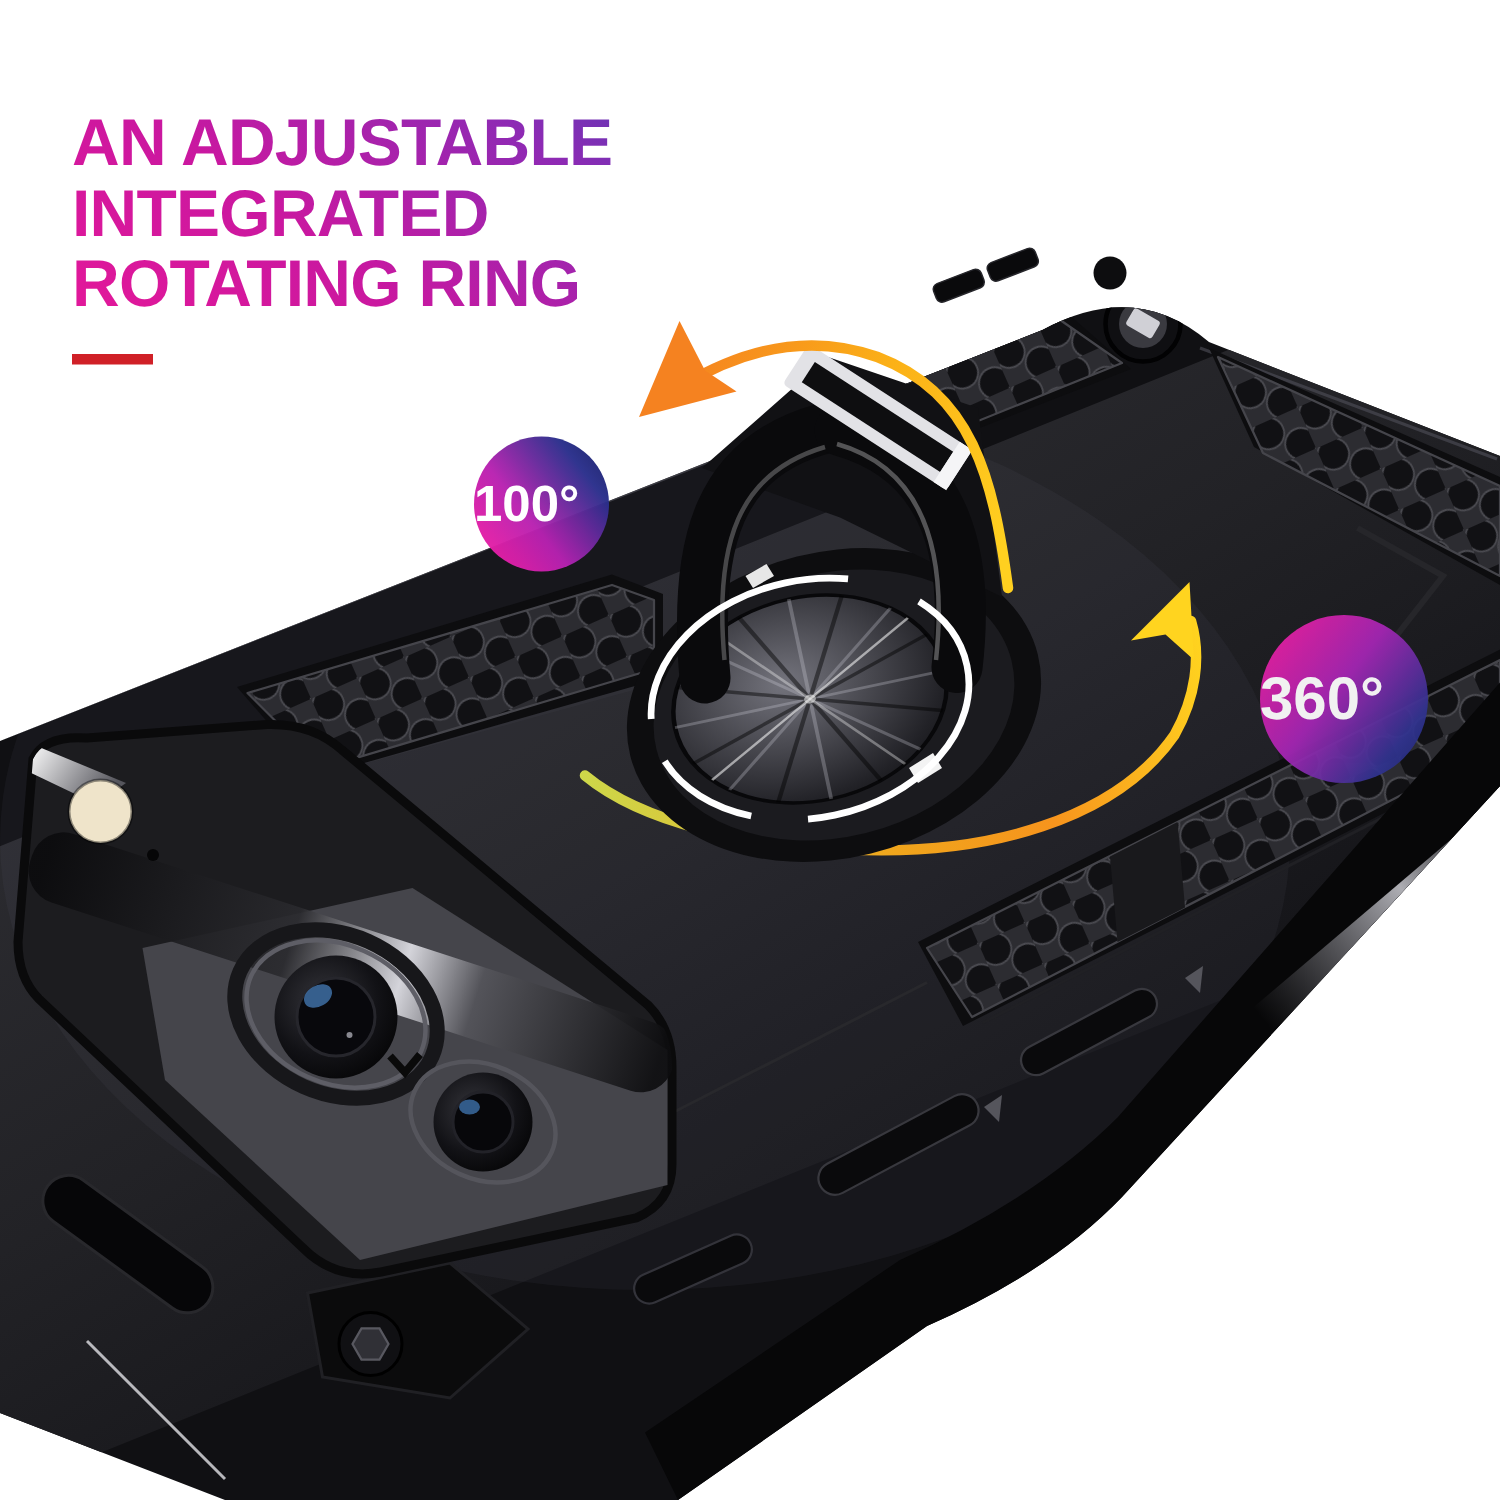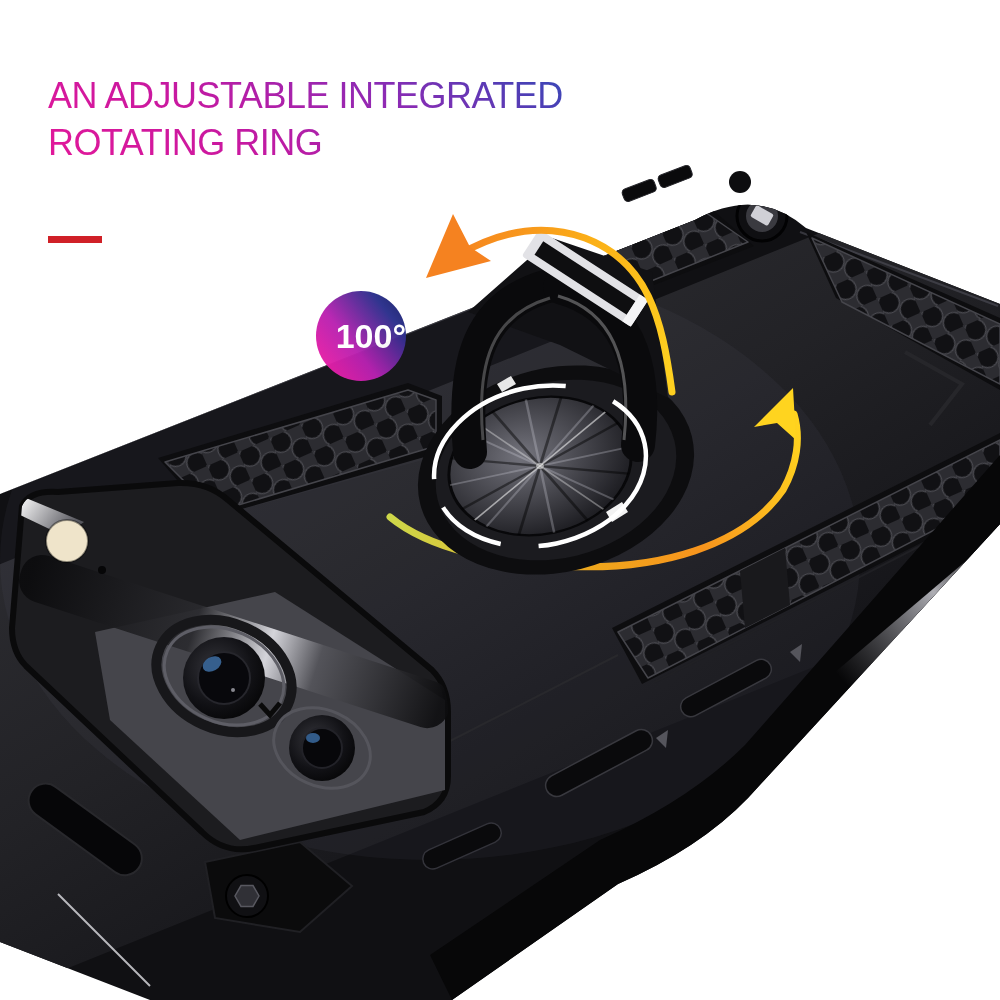--- a/index.html
+++ b/index.html
@@ -1,28 +1,28 @@
 <!DOCTYPE html>
 <html><head>
 <meta charset="utf-8">
 <style>
   html,body{margin:0;padding:0;background:#ffffff;}
   #stage{position:relative;width:1000px;height:1000px;background:#ffffff;overflow:hidden;
          font-family:"Liberation Sans","DejaVu Sans",sans-serif;}
   #stage svg{position:absolute;left:0;top:0;}
   .headline{
     position:absolute;left:48px;top:72px;width:640px;margin:0;
-    font-size:36px;line-height:47px;font-weight:normal;letter-spacing:-0.5px;
+    font-size:44px;line-height:47px;font-weight:bold;letter-spacing:-0.5px;
     background:linear-gradient(38deg,#e0189a 4%,#c918a0 28%,#8e2ab4 56%,#4b3fb5 76%,#2058bc 94%);
     -webkit-background-clip:text;background-clip:text;color:transparent;
   }
   .headline span{display:block;}
   .underline{position:absolute;left:48px;top:236px;width:54px;height:7px;background:#d02027;}
   .badge{
-    position:absolute;border-radius:50%;display:flex;align-items:center;justify-content:flex-end;
+    position:absolute;border-radius:50%;display:flex;align-items:center;justify-content:flex-start;
     color:#ffffff;font-weight:bold;
   }
   .badge-100{
     left:316px;top:291px;width:90px;height:90px;font-size:34px;opacity:.97;
     background:linear-gradient(52deg,#ee1fa4 8%,#b822b1 40%,#2a2f8c 78%,#191f66 96%);
   }
   .badge-360{
     left:840px;top:410px;width:112px;height:112px;font-size:40px;opacity:.94;
     background:linear-gradient(128deg,#e820a2 10%,#a526b4 45%,#31338f 80%,#1f2a78 95%);
   }
@@ -249,14 +249,17 @@
 
   <h1 class="headline">
     <span>AN ADJUSTABLE INTEGRATED</span>
     <span>ROTATING RING</span>
   </h1>
   <div class="underline"></div>
 
   <div class="badge badge-100">
     <span>100°</span>
   </div>
+  <div class="badge badge-360">
+    <span>360°</span>
+  </div>
 
 </div>
 
 </body></html>

